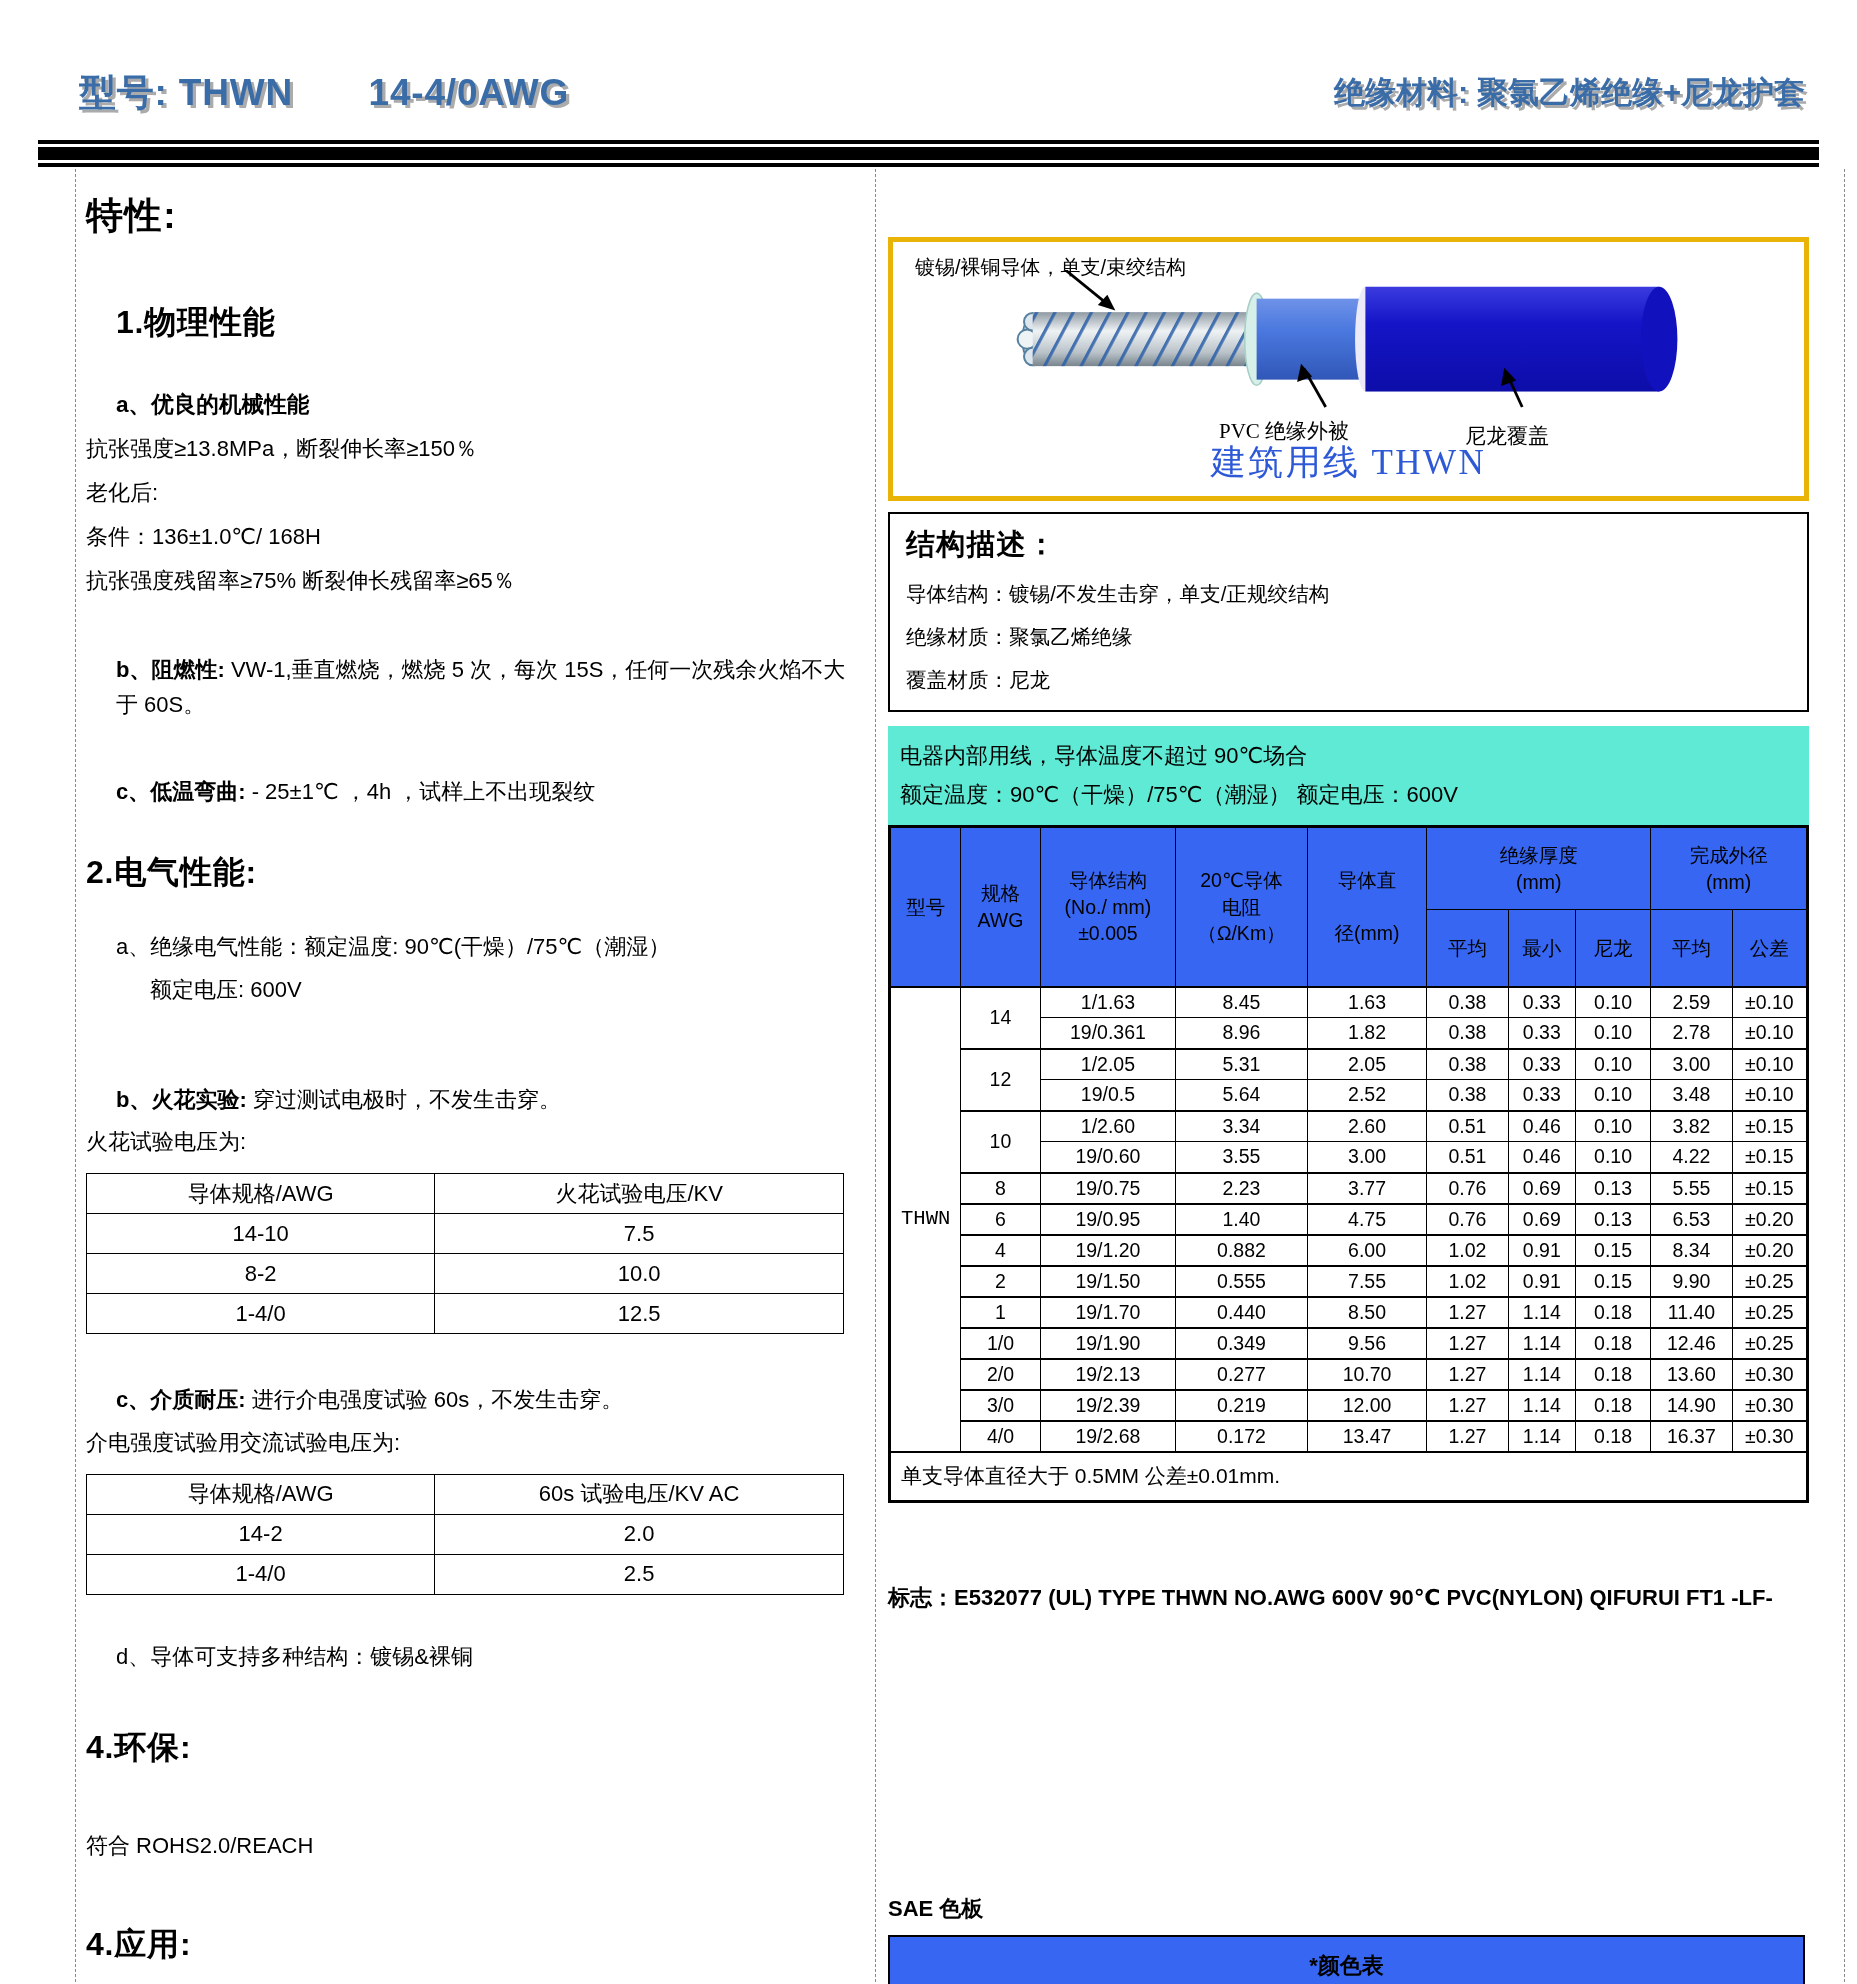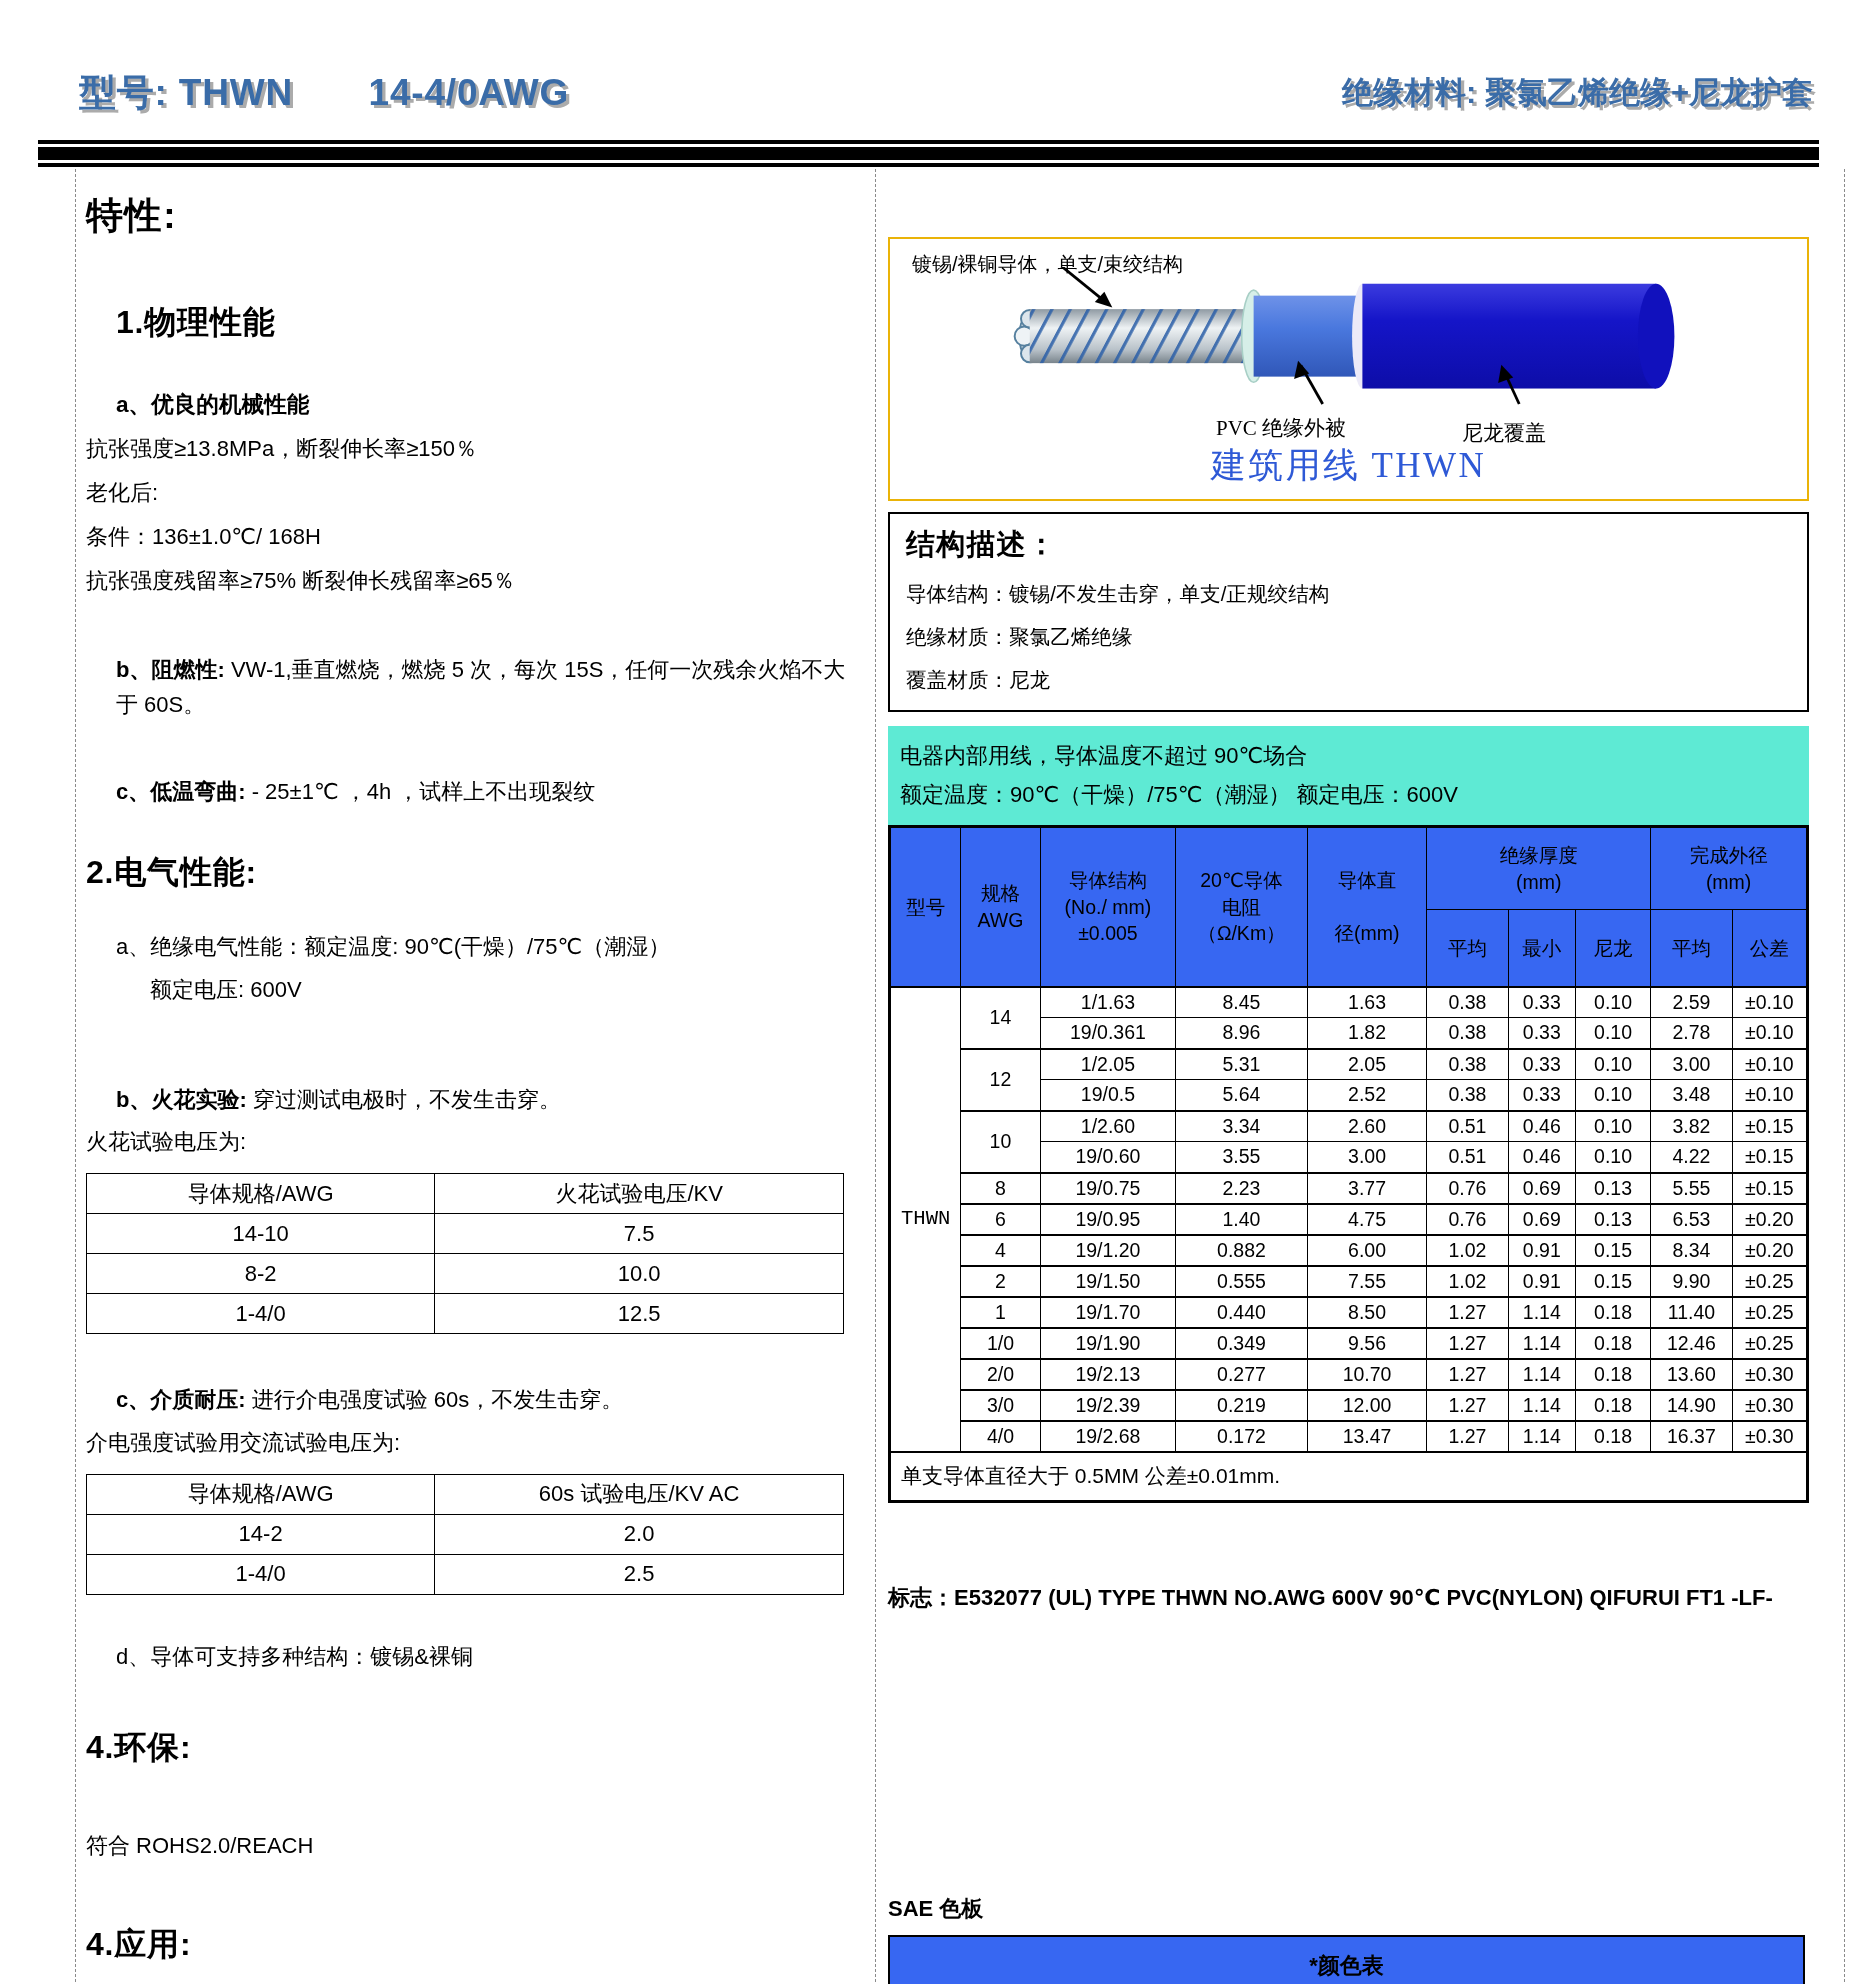--- a/index.html
+++ b/index.html
@@ -1,21 +1,21 @@
 <!DOCTYPE html>
 <html style="font-size:6.4px"><head>
 <meta charset="utf-8">
 <style>
   * { margin:0; padding:0; box-sizing:border-box; }
   html,body { width:1857px; height:2626px; background:#ffffff;
     font-family:"Liberation Sans","DejaVu Sans",sans-serif; color:#000; }
   .page { position:absolute; inset:0; overflow:hidden; }
 
   
-  .hdr { position:absolute; top:60px; left:79px; right:44px; height:79px; }
+  .hdr { position:absolute; top:60px; left:79px; right:52px; height:79px; }
   .hdr-left { position:absolute; left:0; top:8px; font-size:37px; font-weight:bold;
     color:#3A6CA8; text-shadow:3.2px 3.2px 0 #ABABAB; white-space:pre; letter-spacing:0.8px; }
   .hdr-right { position:absolute; right:0; top:12px; font-size:31px; font-weight:bold;
     color:#3A6CA8; text-shadow:3.2px 3.2px 0 #ABABAB; white-space:pre; }
 
   .rulestack { position:absolute; left:38px; right:38px; }
   .rulestack .thin { height:3.6px; background:#000; }
   .rulestack .gap  { height:3.6px; }
   .rulestack .fat  { height:12.7px; background:#000; }
   #rule-top { top:140px; }
@@ -37,21 +37,21 @@
   .ind1    { margin-left:30px; }
   .ind2    { margin-left:64px; }
 
   table { border-collapse:collapse; table-layout:fixed; }
   .ltable { width:758px; margin-top:14px; font-size:22px; }
   .ltable th, .ltable td { border:1.2px solid #000; text-align:center; height:40px;
     font-weight:normal; }
   .ltable col:first-child { width:46%; }
 
   
-  .diagram { margin-top:68px; height:264px; border:2px solid #eab308; position:relative; }
+  .diagram { margin-top:68px; height:264px; border:5px solid #eab308; position:relative; }
   .dg-label-top { position:absolute; left:22px; top:12px; font-size:20px; }
   .dg-label-pvc { position:absolute; left:326px; top:175px; font-size:21px;
     font-family:"Liberation Serif","DejaVu Serif",serif; }
   .dg-label-nyl { position:absolute; left:572px; top:180px; font-size:21px;
     font-family:"Liberation Serif","DejaVu Serif",serif; }
   .dg-caption { position:absolute; left:0; right:0; bottom:10px; text-align:center;
     font-size:35px; color:#2E59D6; letter-spacing:2.4px;
     font-family:"Liberation Serif","DejaVu Serif",serif; }
   .dg-svg { position:absolute; left:0; top:28px; }
 

